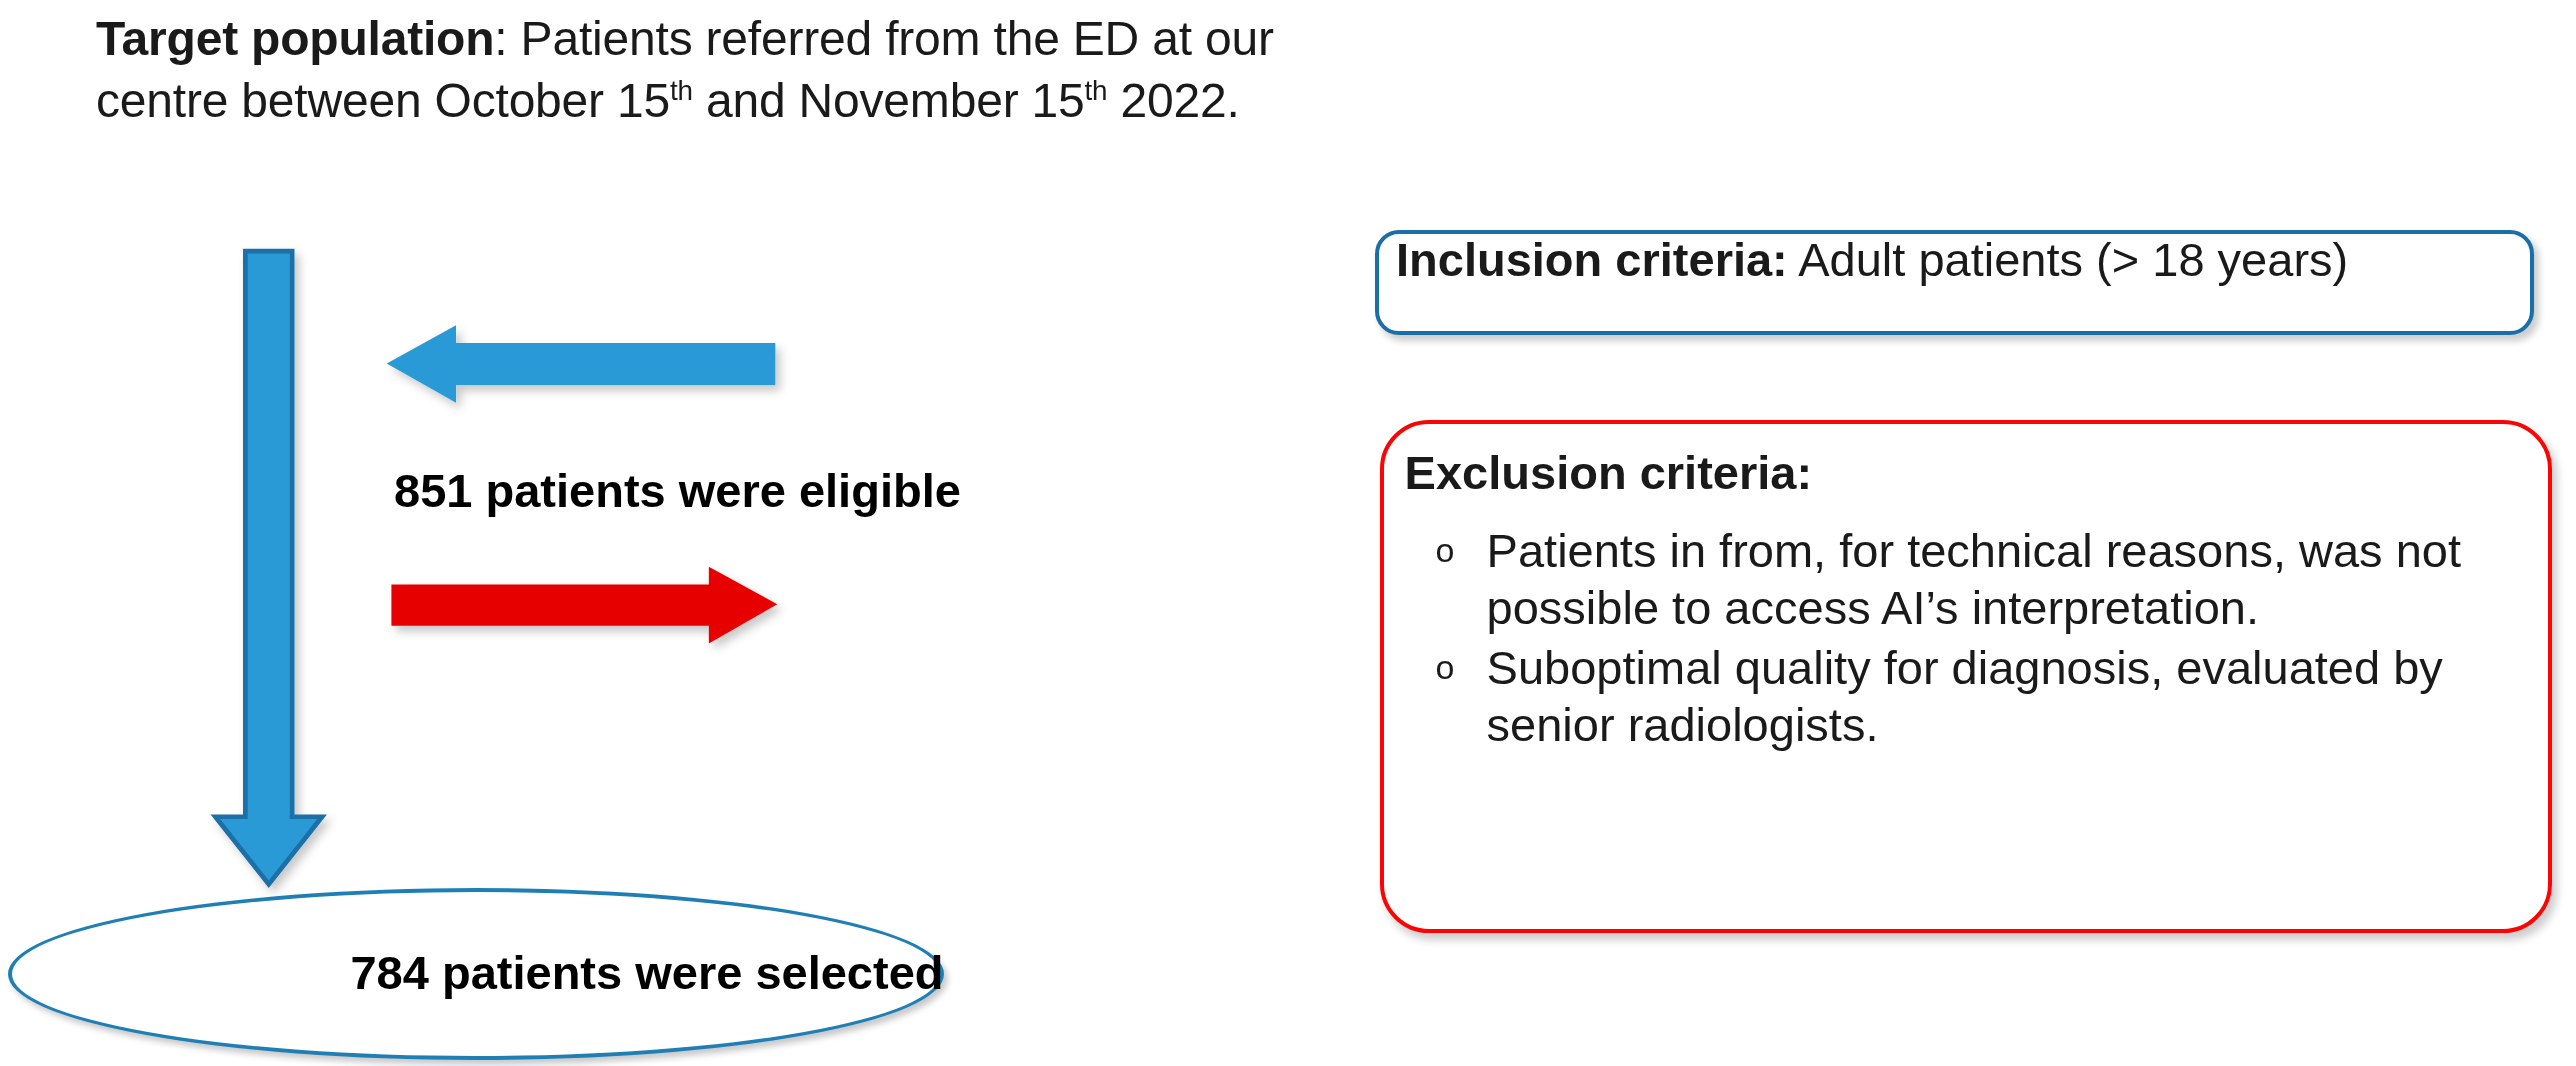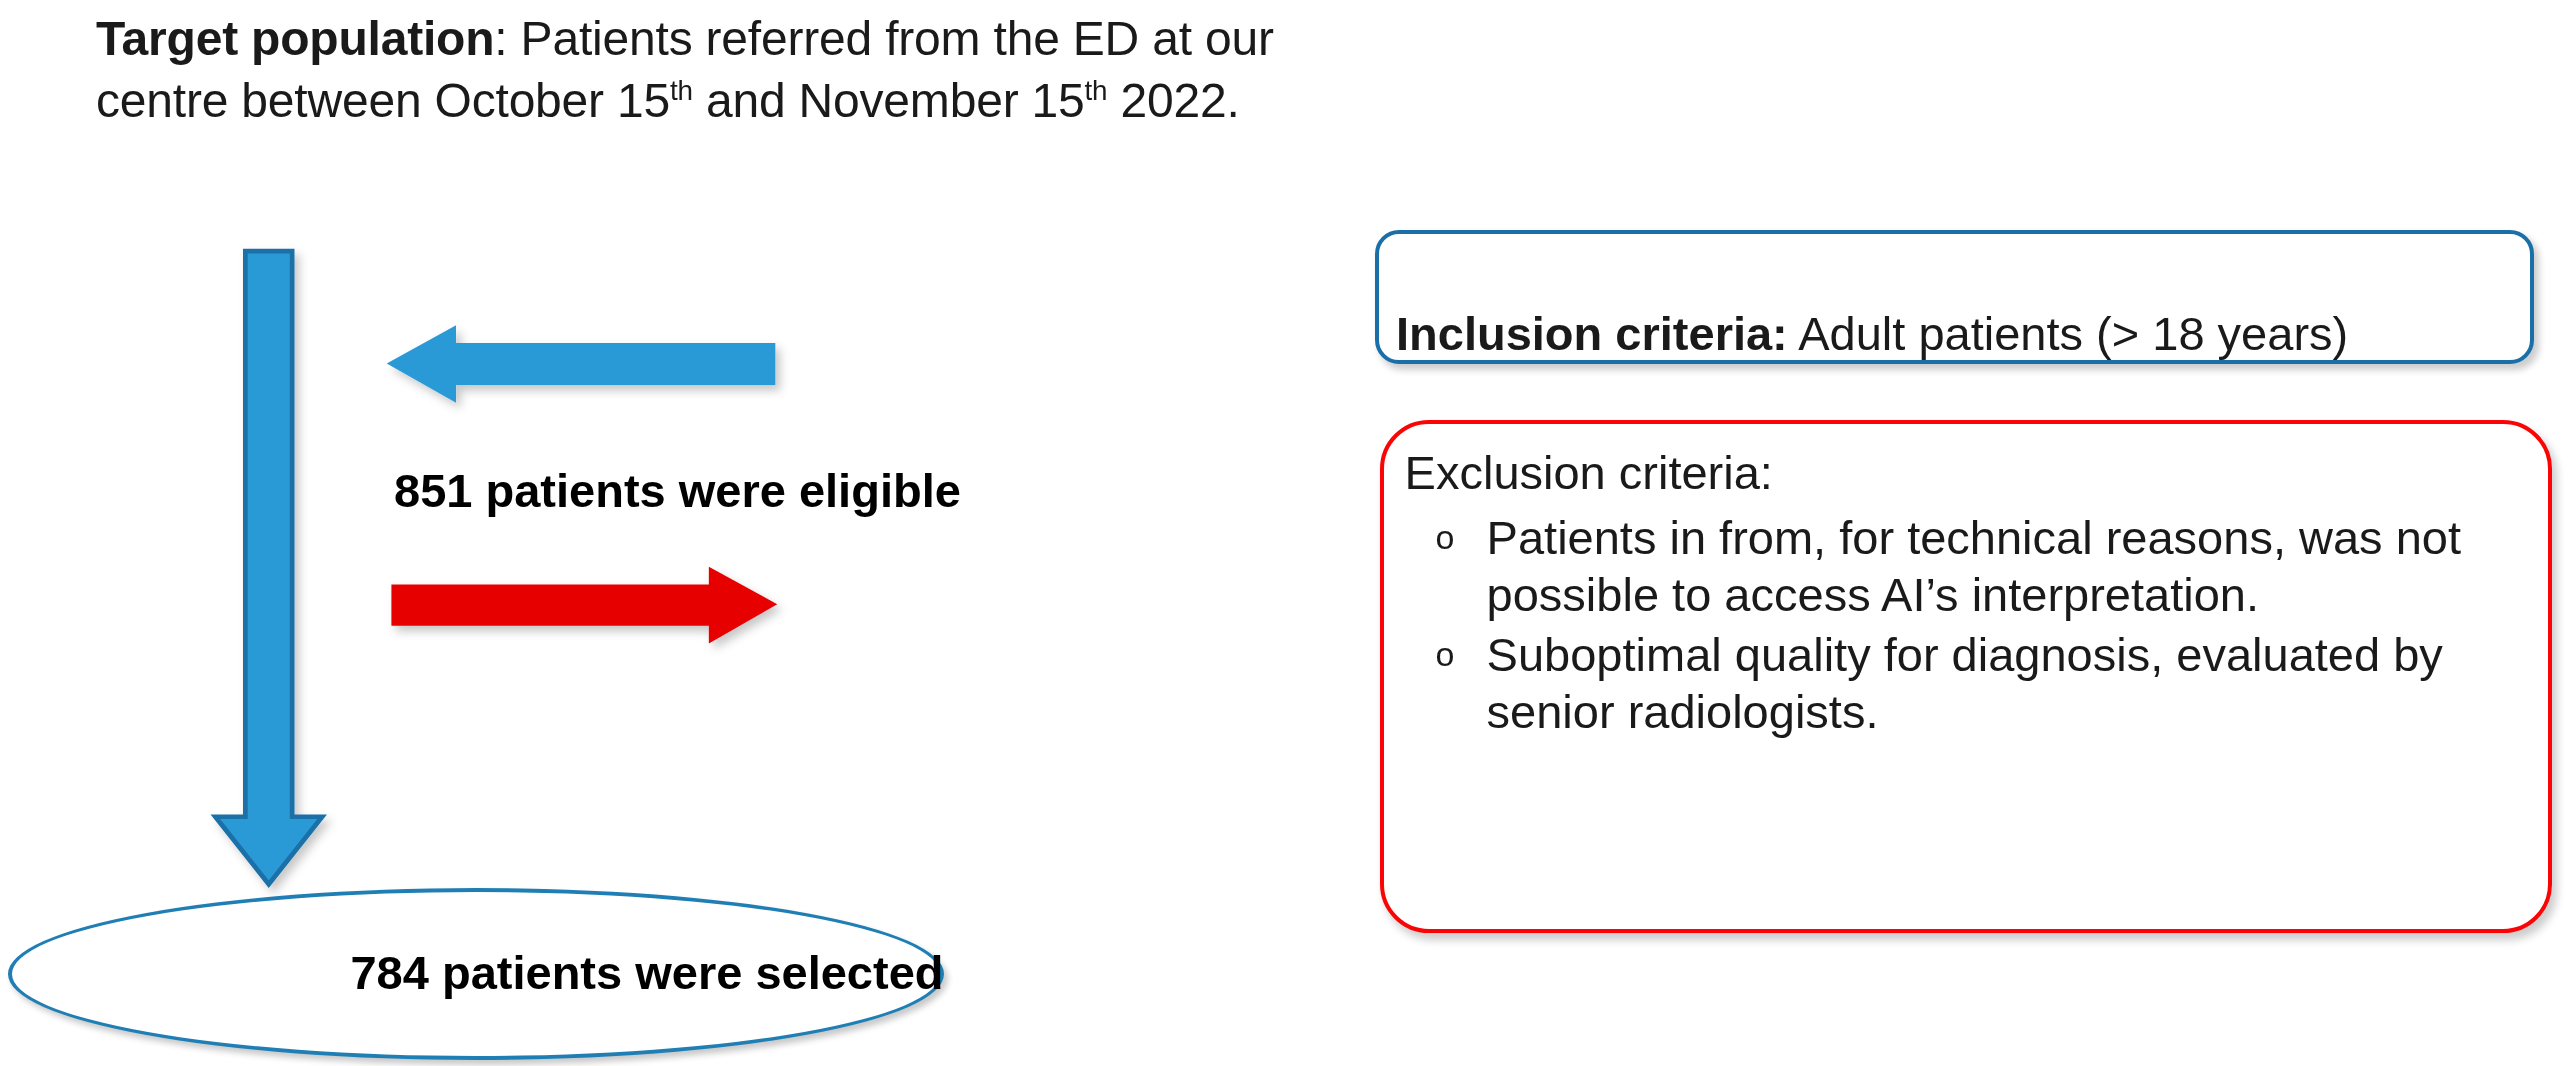--- a/index.html
+++ b/index.html
@@ -91,26 +91,26 @@
   
   .criteria-box {
     position: absolute;
     background: #ffffff;
     box-sizing: border-box;
   }
   .inclusion-box {
     left: 1375px;
     top: 230px;
     width: 1159px;
-    height: 134px;
+    height: 105px;
     border: 4.7px solid #1a6fa8;
     border-radius: 24px;
     box-shadow: 4.7px 5.6px 7.5px rgba(0,0,0,0.20);
     display: flex;
-    align-items: flex-end;
+    align-items: flex-start;
   }
   .inclusion-text {
     padding-left: 17px;
     font-size: 47px;
     line-height: 1.1;
     white-space: nowrap;
     color: #1a1a1a;
   }
   .inclusion-text .lead { font-weight: 700; }
 
@@ -118,25 +118,25 @@
     left: 1380px;
     top: 420px;
     width: 1172px;
     height: 513px;
     border: 4.7px solid #fa0505;
     border-radius: 49px;
     box-shadow: 4.7px 6.6px 8.4px rgba(0,0,0,0.20);
     padding: 22.5px 28px 0 20.6px;
   }
   .exclusion-title {
-    font-weight: 400;
+    font-weight: 700;
     font-size: 47px;
     line-height: 1.12;
     color: #1a1a1a;
-    margin-bottom: 10px;
+    margin-bottom: 23px;
   }
   .exclusion-list {
     list-style: none;
     margin: 0;
     padding: 0 0 0 82px;
   }
   .exclusion-list li {
     position: relative;
     font-size: 47px;
     line-height: 1.22;

